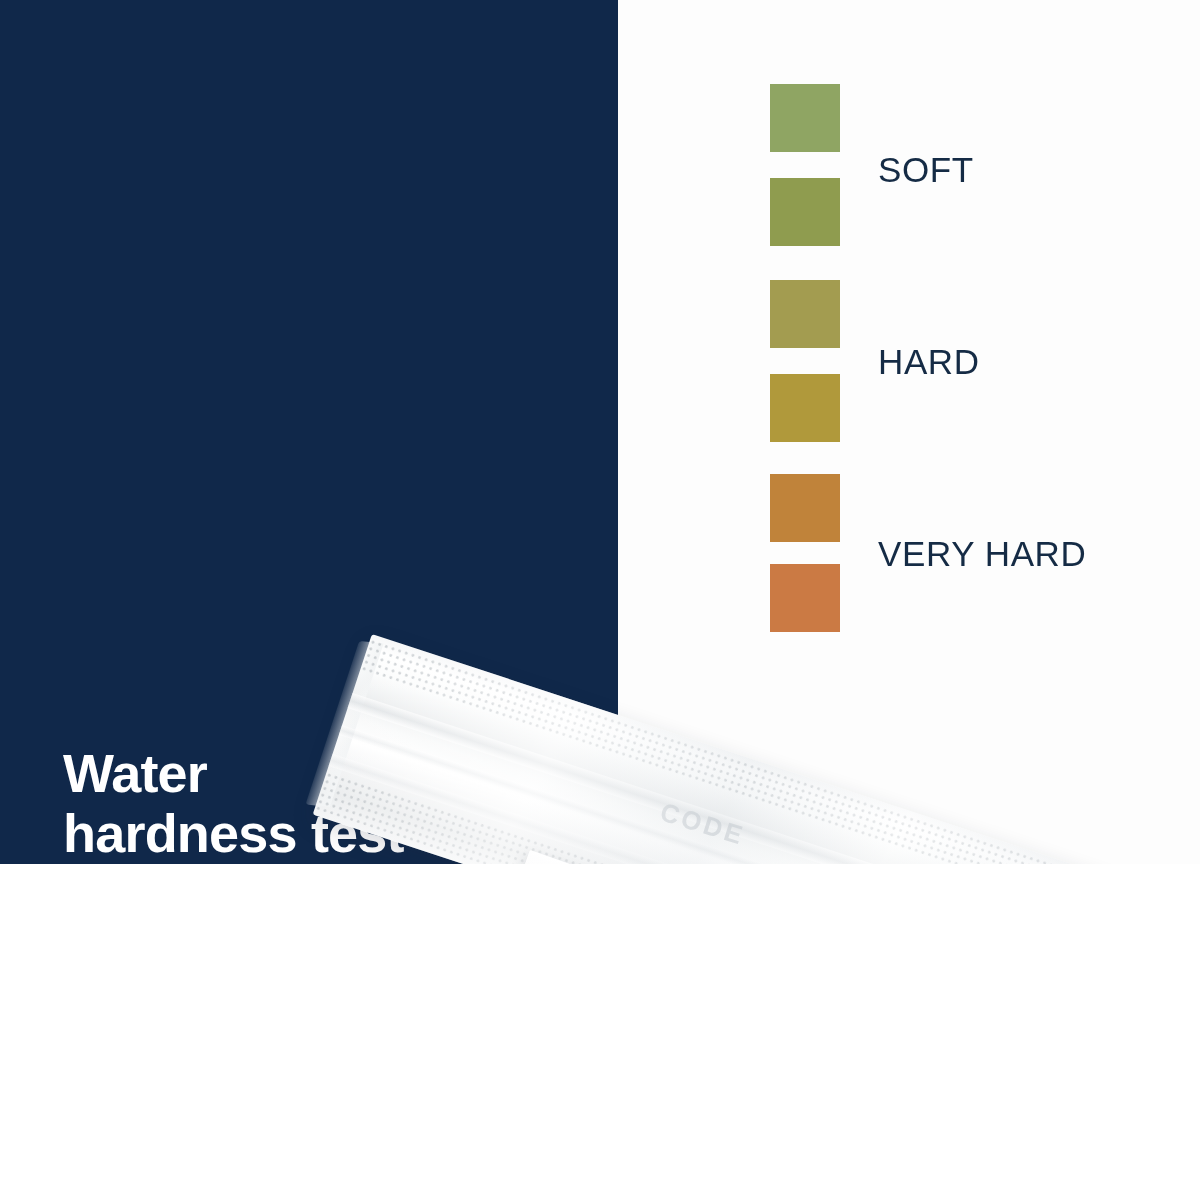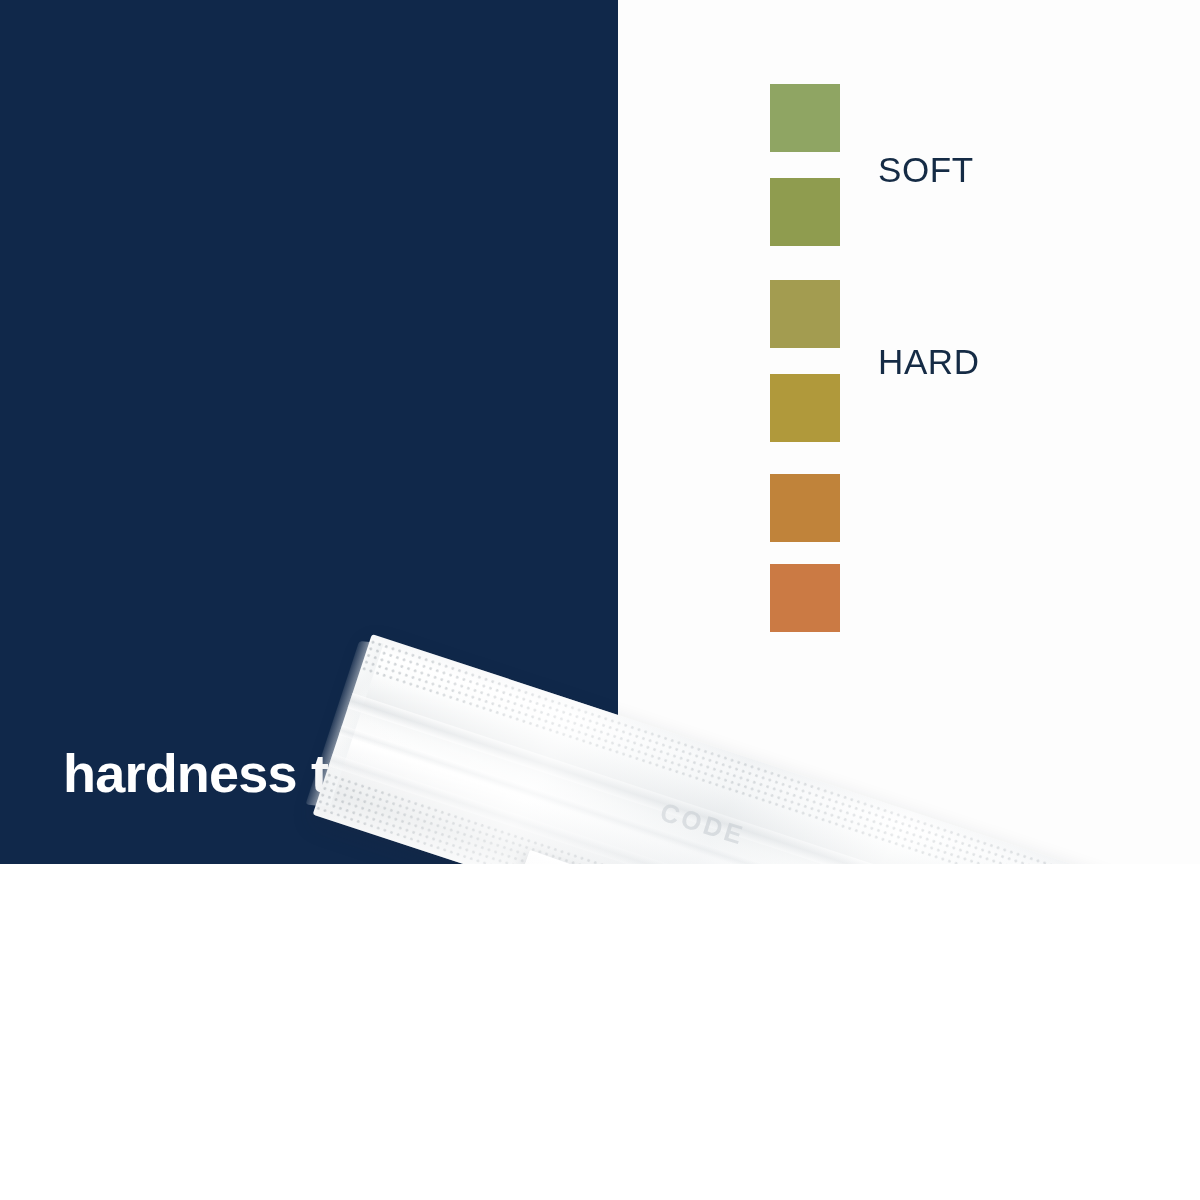--- a/index.html
+++ b/index.html
@@ -214,23 +214,25 @@
     <div class="swatch" style="background: rgb(143, 156, 79); top: 94px;"></div>
     <div class="swatch" style="background: rgb(163, 156, 80); top: 196px;"></div>
     <div class="swatch" style="background: rgb(176, 153, 59); top: 290px;"></div>
     <div class="swatch" style="background: rgb(192, 131, 58); top: 390px;"></div>
     <div class="swatch" style="background: rgb(203, 122, 68); top: 480px;"></div>
   </div>
 
   <div class="scale-labels">
     <div class="scale-label" style="top: 66px; color: rgb(21, 43, 69);">SOFT</div>
     <div class="scale-label" style="top: 258px; color: rgb(21, 43, 69);">HARD</div>
+    <div class="scale-label" style="top: 450px; color: rgb(21, 43, 69);">VERY HARD</div>
   </div>
 
   <div class="headline" style="color: rgb(255, 255, 255);">
+    <span class="hl-line">Water</span>
     <span class="hl-line">hardness test</span>
   </div>
 
   <div class="photo">
 
     <div class="packet-wrap" style="transform: rotate(18.2deg);">
       <div class="packet-body"></div>
       <div class="packet-edge-left"></div>
       <div class="crimp top"></div>
       <div class="crimp bottom"></div>

